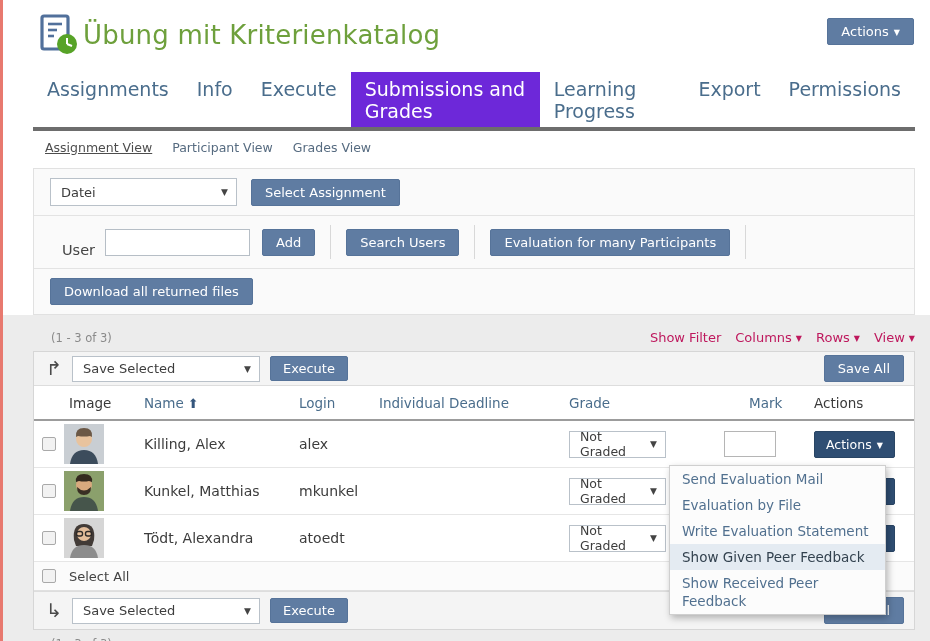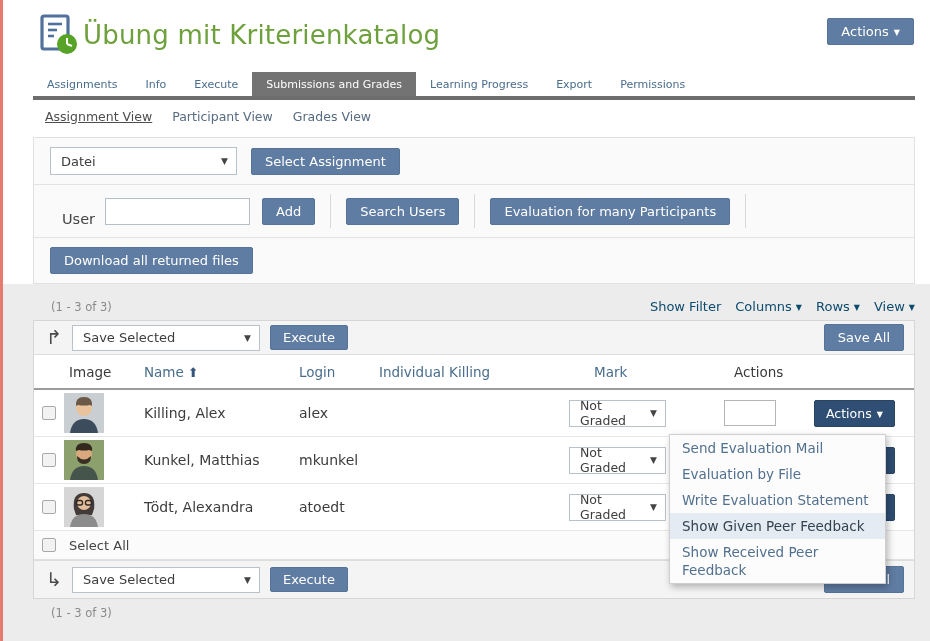--- a/index.html
+++ b/index.html
@@ -10,22 +10,22 @@
   
   .title-row { display:flex; align-items:center; padding:14px 16px 4px 34px; position:relative; }
   .obj-icon { width:42px; height:42px; flex:0 0 42px; }
   .page-title { color:#6ea03c; font-size:26px; font-weight:400; margin-left:4px; letter-spacing:.2px; }
   .btn { display:inline-block; background:#5f7ca2; border:1px solid #567399; color:#fff; font-size:13px; padding:5px 13px; border-radius:2px; cursor:pointer; white-space:nowrap; }
   .btn .caret { font-size:8px; margin-left:5px; vertical-align:1px; }
   .top-actions { position:absolute; right:16px; top:18px; }
 
   
   .tabs { display:flex; margin:12px 15px 0 30px; border-bottom:4px solid #6d6d6d; }
-  .tab { font-size:11px; color:#4a6d8c; padding:6px 14px 5px; cursor:pointer; }
-  .tab.active { background:#737373; color:#fff; }
+  .tab { font-size:19px; color:#4a6d8c; padding:6px 14px 5px; cursor:pointer; }
+  .tab.active { background:#6d28d9; color:#fff; }
   .subtabs { display:flex; gap:20px; padding:9px 0 9px 42px; }
   .subtab { font-size:12.5px; color:#566b80; cursor:pointer; }
   .subtab.active { text-decoration:underline; color:#4d4d4d; }
 
   
   .filter-panel { margin:4px 15px 0 30px; background:#fafafa; border:1px solid #e1e1e1; }
   .frow { display:flex; align-items:center; padding:9px 16px; }
   .frow + .frow { border-top:1px solid #e3e3e3; }
   .fselect { display:flex; align-items:center; justify-content:space-between; background:#fff; border:1px solid #b9c1c9; height:28px; padding:0 8px 0 10px; font-size:13px; color:#3d3d3d; cursor:pointer; }
   .fselect .caret { font-size:9px; color:#444; }
@@ -33,21 +33,21 @@
   .field-label { font-size:14.5px; color:#444; margin:16px 10px 0 12px; }
   .tinput { background:#fff; border:1px solid #b6bec6; height:27px; width:145px; font-size:13px; padding:0 6px; color:#333; }
   .vsep { width:1px; height:34px; background:#d8d8d8; margin:0 15px; }
   .mlbtn { margin-left:12px; }
 
   
   .gray { background:#ececec; flex:1; padding-top:12px; }
   .tbl-heading { margin-left:48px; font-size:20px; color:#8f8f8f; font-weight:400; letter-spacing:.4px; }
   .meta-row { display:flex; justify-content:space-between; align-items:flex-end; margin:3px 15px 6px 48px; }
   .range { font-size:11.5px; color:#8a8a8a; }
-  .tbl-links { display:flex; align-items:center; gap:14px; font-size:13px; color:#0c4a6e; }
+  .tbl-links { display:flex; align-items:center; gap:14px; font-size:13px; color:#be185d; }
   .tbl-link { cursor:pointer; }
   .tbl-link .caret { font-size:8px; margin-left:4px; vertical-align:1px; }
 
   
   .table-wrap { margin:0 15px 0 30px; background:#fff; border:1px solid #d6d6d6; position:relative; }
   .toolbar { display:flex; align-items:center; background:#f4f4f4; border-bottom:1px solid #ddd; padding:4px 10px; height:34px; }
   .corner-arrow { font-size:19px; color:#4a4a4a; margin:0 10px 0 2px; line-height:1; }
   .w-action { width:188px; height:26px; }
   .exec { margin-left:10px; padding:4px 12px; }
   .spacer { flex:1; }
@@ -161,21 +161,22 @@
         <div class="btn exec">Execute</div>
         <div class="spacer"></div>
         <div class="btn">Save All</div>
       </div>
 
       <div class="grid-row thead">
         <div></div>
         <div class="th plain th-image">Image</div>
         <div class="th"><span>Name</span><span class="sort-arrow">⬆</span></div>
         <div class="th">Login</div>
-        <div class="th">Individual Killing</div>
+        <div class="th">Individual Deadline</div>
+        <div class="th">Grade</div>
         <div class="th th-mark">Mark</div>
         <div class="th plain th-actions">Actions</div>
       </div>
 
       <div class="grid-row trow">
         <div class="cbx"></div>
         <div>
           <svg class="avatar" viewBox="0 0 40 40">
             <rect width="40" height="40" fill="#c9ced3"></rect>
             <circle cx="20" cy="15" r="8" fill="#e8c39e"></circle>

